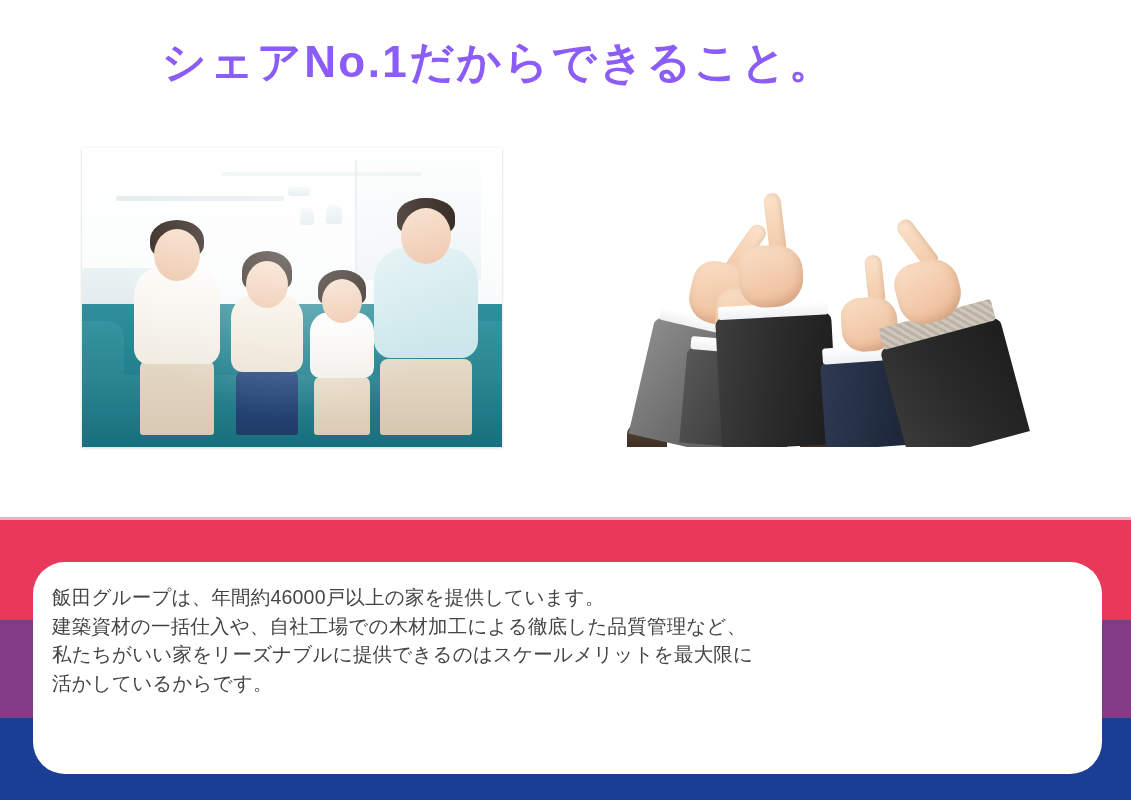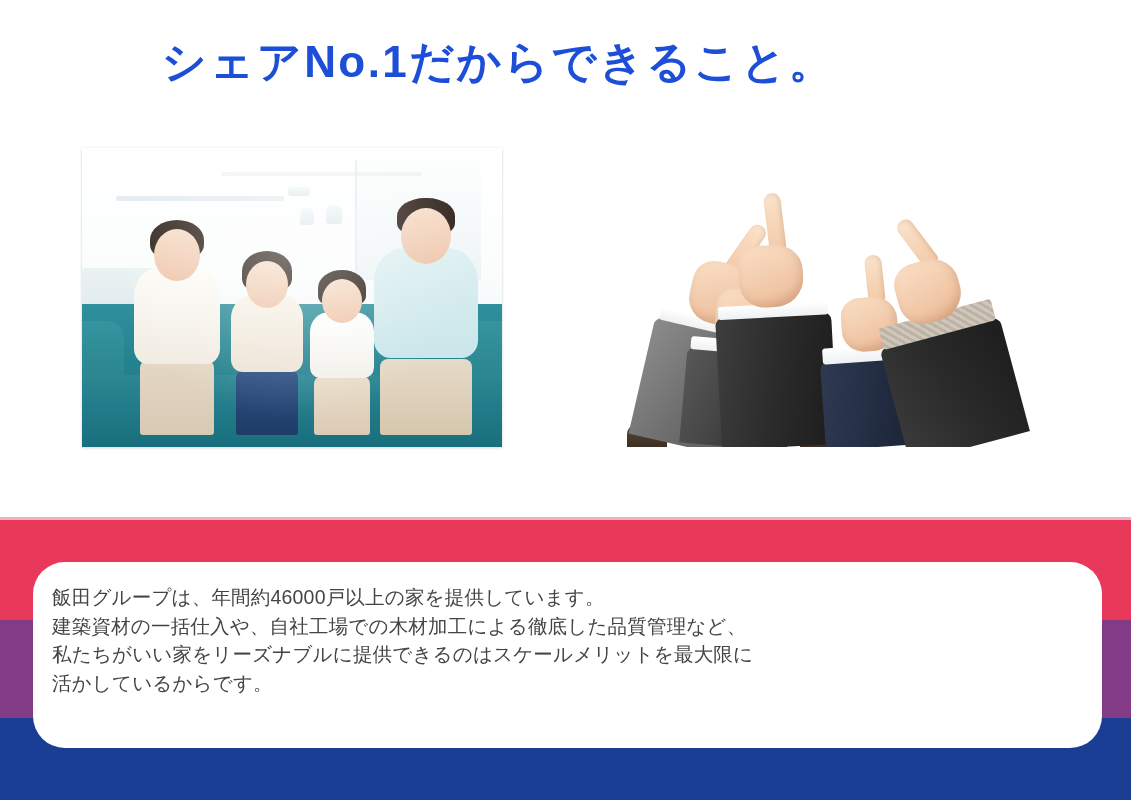--- a/index.html
+++ b/index.html
@@ -28,21 +28,21 @@
   
   .heading {
     position: absolute;
     left: 0;
     top: 34px;
     width: 997px;
     text-align: center;
     font-size: 44px;
     font-weight: bold;
     letter-spacing: 0.055em;
-    color: #1d4ed8;
+    color: #8b5cf6;
     line-height: 1.25;
     white-space: nowrap;
   }
 
   
   .photos {
     position: absolute;
     left: 0;
     top: 0;
     width: 1131px;
@@ -259,21 +259,21 @@
   .band-pink      { top: 520px;  height: 100px; background: #e8395b; }
   .band-purple    { top: 620px;  height: 98px;  background: #843b87; }
   .band-blue      { top: 718px;  height: 82px;  background: #1a3e93; }
 
   
   .card {
     position: absolute;
     left: 33px;
     top: 562px;
     width: 1069px;
-    height: 186px;
+    height: 212px;
     background: #ffffff;
     border-radius: 32px;
   }
   .card-text {
     position: absolute;
     left: 19px;
     top: 21px;
     font-size: 19.5px;
     line-height: 28.5px;
     color: #444444;

